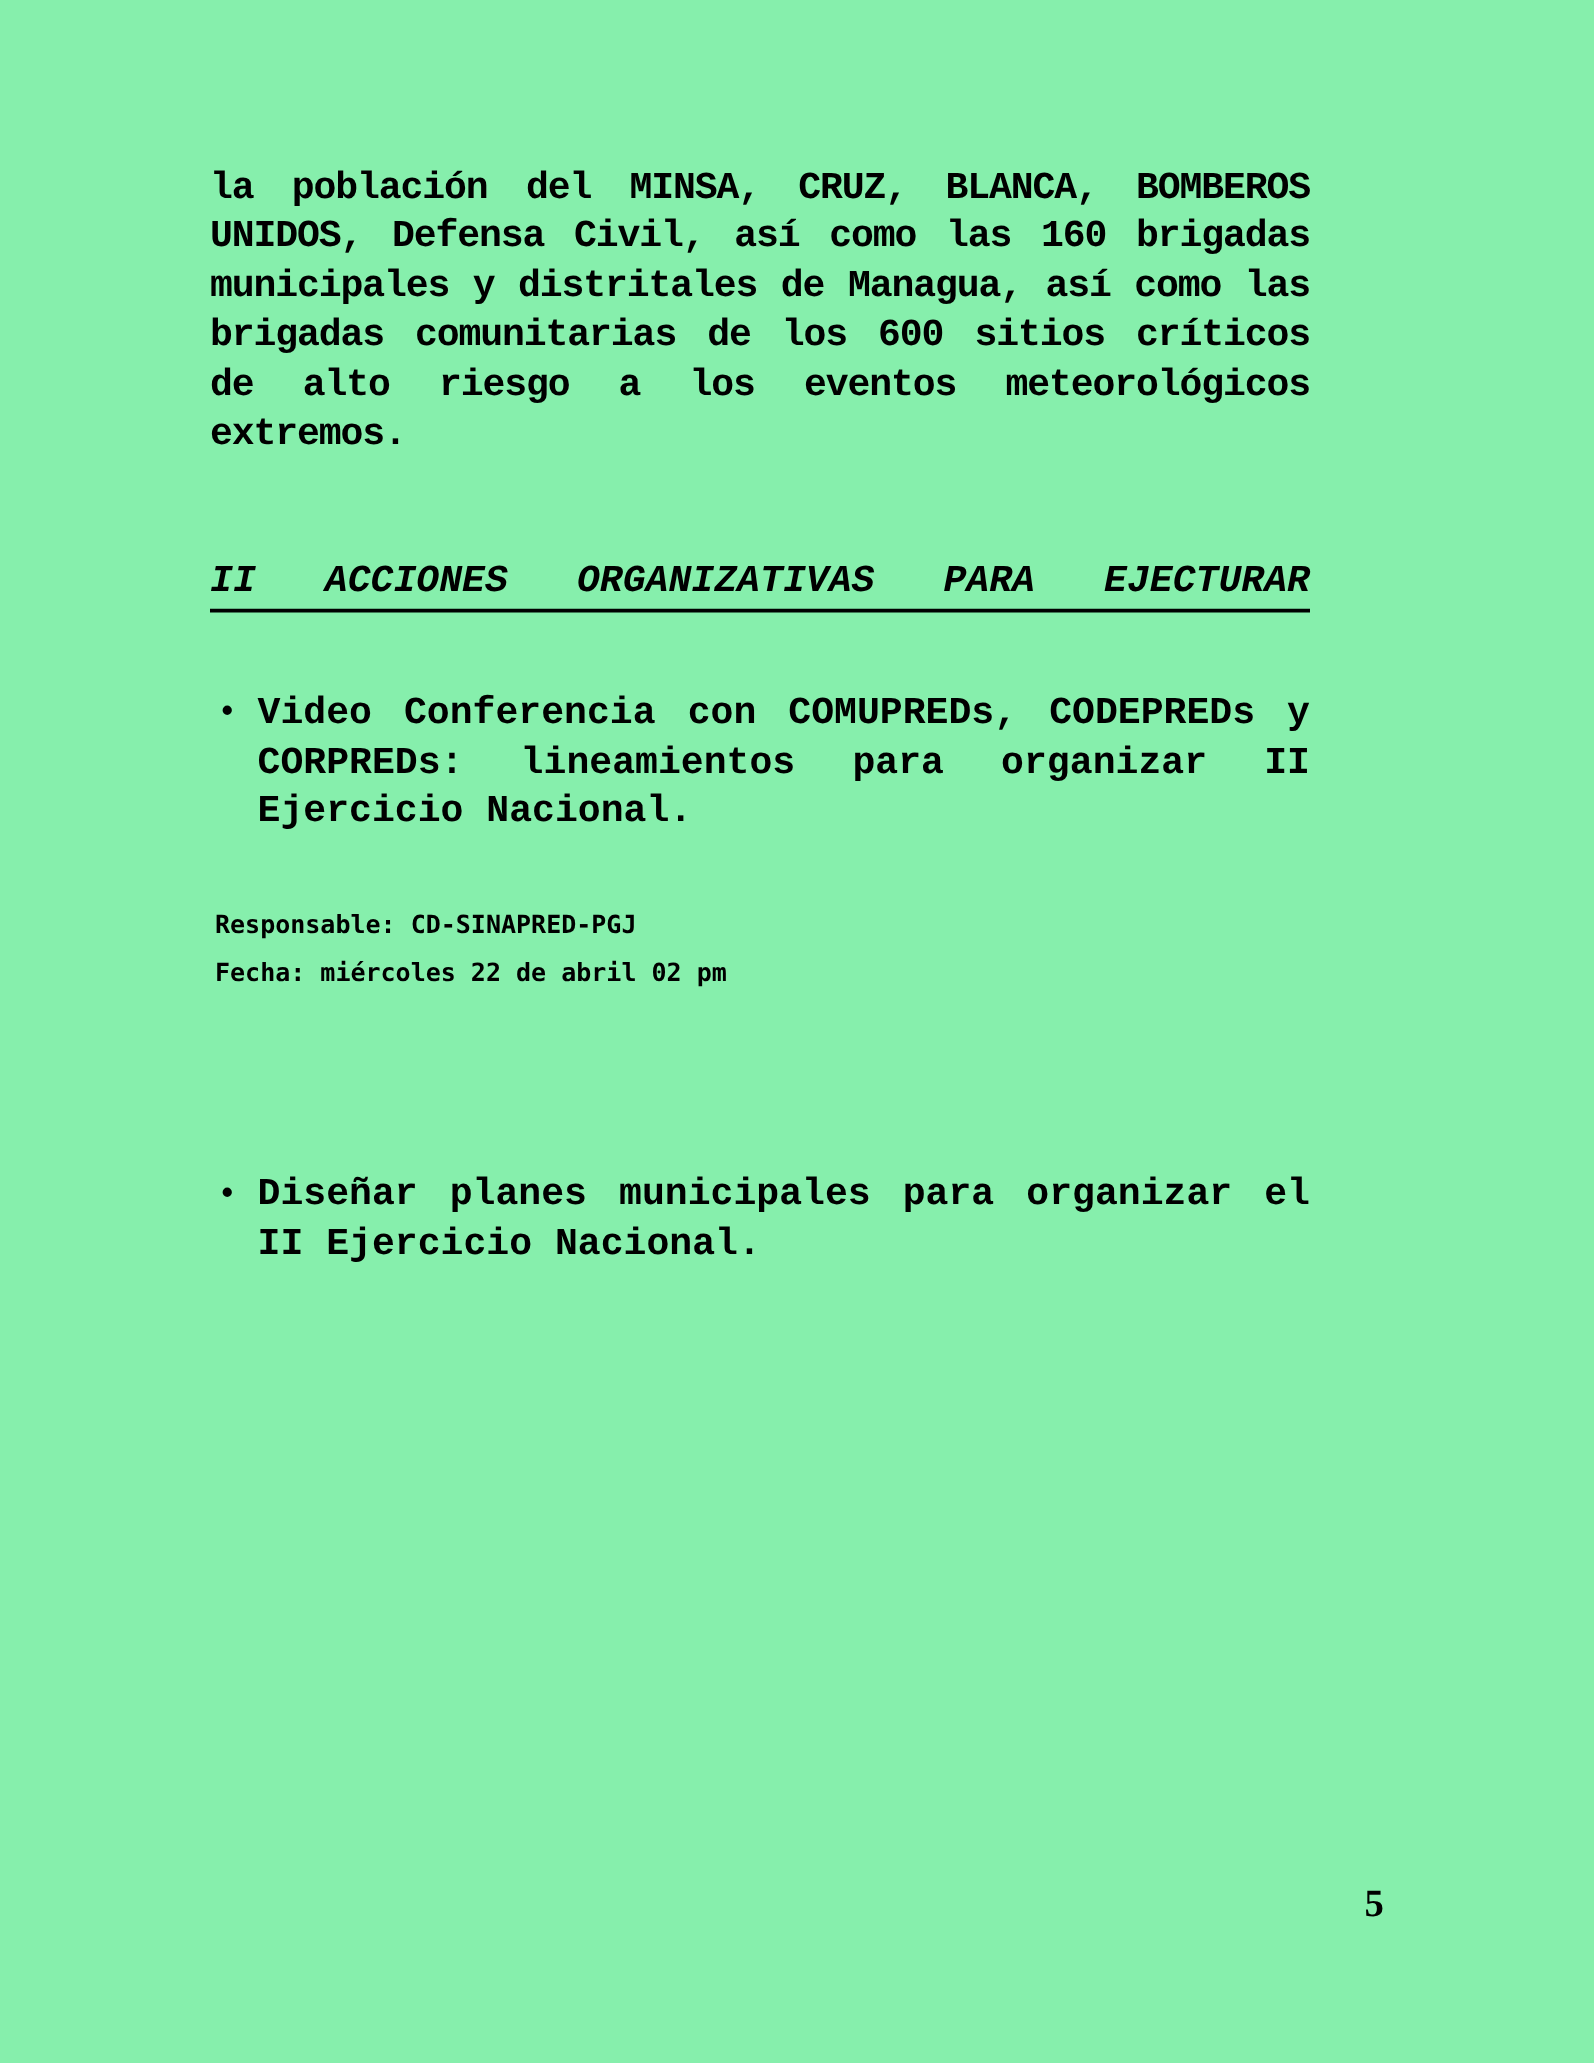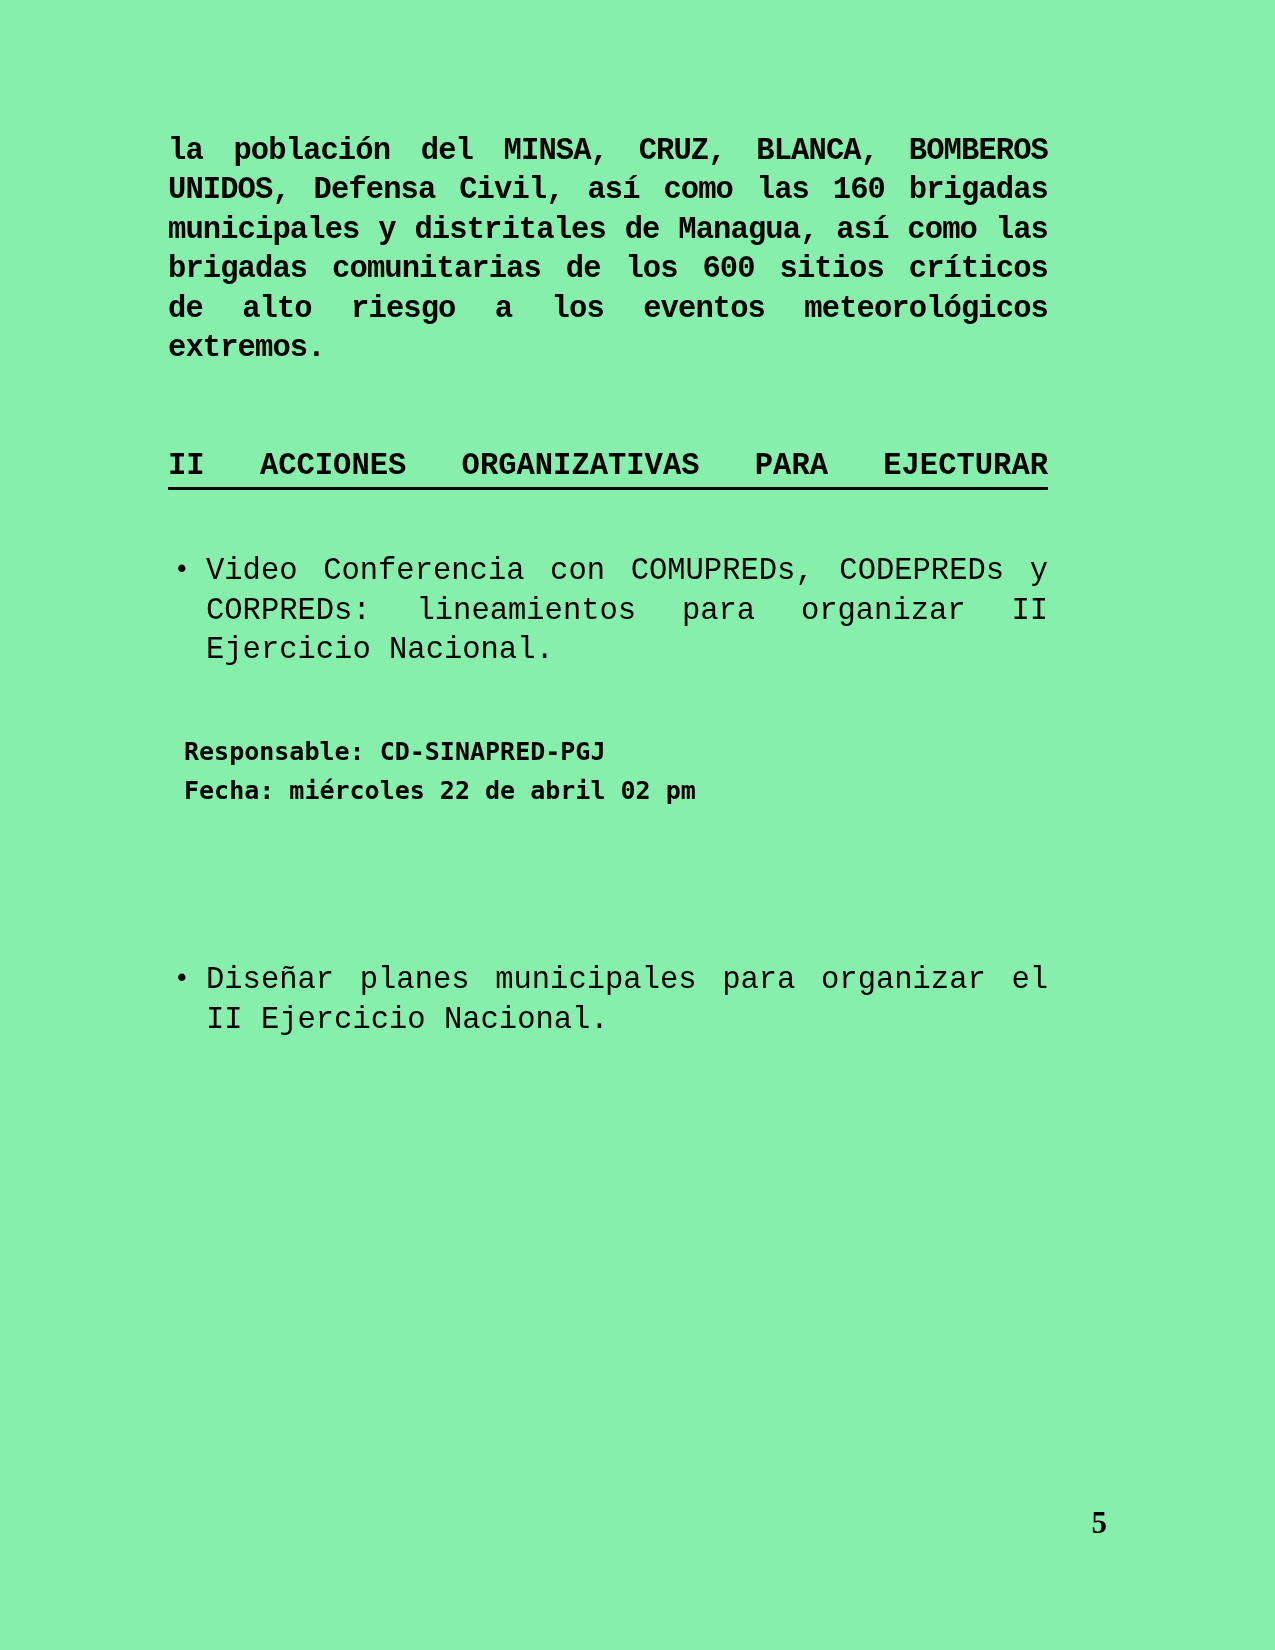--- a/index.html
+++ b/index.html
@@ -41,56 +41,57 @@
     font-size: 30.5px;
     line-height: 40px;
     font-weight: bold;
     margin: 0;
   }
   .heading .hline {
     display: block;
     border-bottom: 3px solid #000;
     padding-bottom: 1px;
     white-space: pre;
+    font-style: italic;
   }
   .heading .hline.justified {
     display: block;
     text-align: justify;
     text-align-last: justify;
     white-space: normal;
   }
 
   
   .bullet {
     position: relative;
     padding-left: 38px;
     font-size: 30.5px;
     line-height: 39.4px;
-    font-weight: normal;
+    font-weight: bold;
     text-align: justify;
     text-align-last: left;
     margin: 0;
   }
   .bullet::before {
     content: "\2022";
     position: absolute;
     left: 6px;
     top: -1px;
     font-size: 26px;
     line-height: 39.4px;
     font-weight: bold;
   }
 
   
   .lines {
-    font-size: 25px;
+    font-size: 20px;
     line-height: 39.4px;
     font-weight: bold;
     white-space: pre;
-    margin: 16px;
+    margin: 4px;
   }
   .sp-md { height: 45px; }
   .sp-lg { height: 62px; }
   .sp-xl { height: 78px; }
 
   
   .page-number {
     position: absolute;
     right: 168px;
     bottom: 112px;

